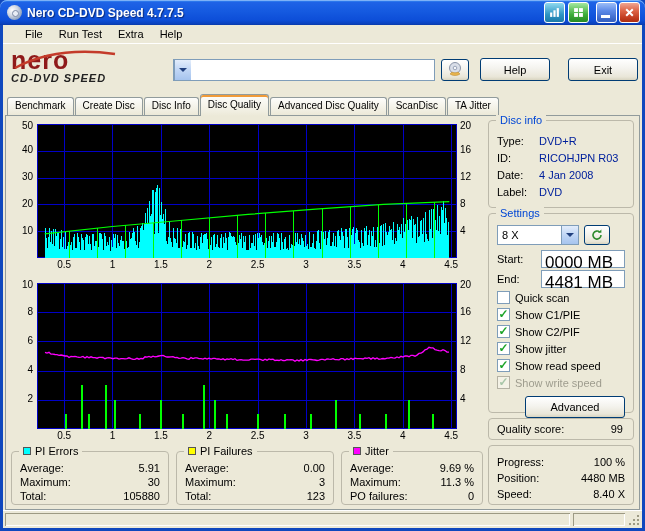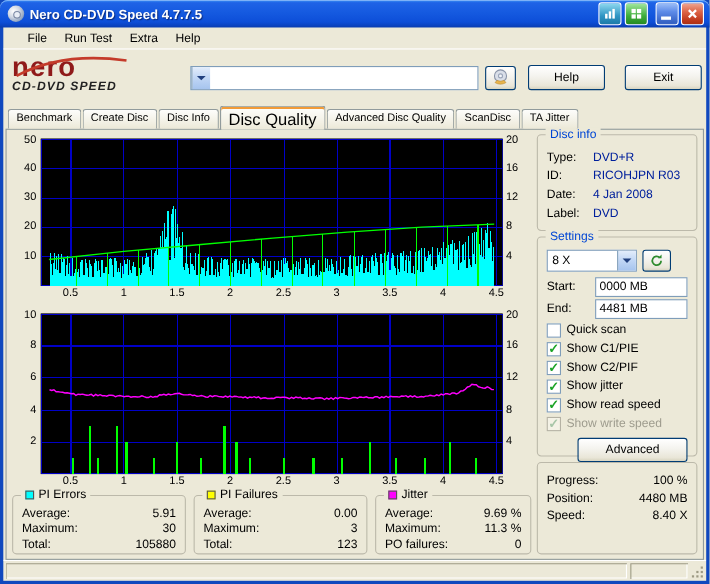--- a/index.html
+++ b/index.html
@@ -40,21 +40,21 @@
   .xbtn{font-family:"Liberation Sans",sans-serif;font-size:11px;color:#000;cursor:pointer;
     background:linear-gradient(180deg,#ffffff,#f4f3ee 45%,#e9e6d8 85%,#d8d4c0 100%);
     border:1px solid #003C74;border-radius:3px}
   .startbtn{position:absolute;left:477px;top:14px;width:70px;height:23px}
   .exitbtn{position:absolute;left:565px;top:14px;width:70px;height:23px}
   
   .tabs{height:22px;display:flex;align-items:flex-end;padding-left:4px;gap:1px;position:relative;z-index:2}
   .tab{height:18px;padding:2px 7px 0;font-size:10px;border:1px solid #919B9C;border-bottom:none;border-radius:3px 3px 0 0;
     background:linear-gradient(180deg,#fdfdfb,#ece9d8);white-space:nowrap;cursor:pointer}
   .tab.active{height:22px;padding-top:4px;margin-bottom:-1px;background:linear-gradient(180deg,#fefefc,#f2f0e4 70%,#ece9d8);
-    box-shadow:inset 0 2px 0 #f19b38;font-size:15px}
+    box-shadow:inset 0 2px 0 #f19b38;font-size:10px}
   
   .page{flex:1;margin:0 2px;border:1px solid #919B9C;background:#ECE9D8;position:relative;z-index:1;
     display:flex;gap:5px;padding:4px 5px}
   .left-col{width:472px;display:flex;flex-direction:column}
   .right-col{flex:1;display:flex;flex-direction:column;gap:5px}
   
   .chart{position:relative;width:472px}
   #chart1{height:151px;margin-top:2px}
   #chart2{height:163px;margin-top:8px}
   .chart svg{position:absolute;left:26px;top:2px;background:#000;display:block}
@@ -78,21 +78,21 @@
   .dirow{display:flex;font-size:11px;line-height:17px}
   .dil{width:42px}
   .dival{color:#00209C}
   .settings{height:200px;padding:10px 8px 4px}
   .sp-row{display:flex;align-items:center}
   .speedrow{gap:5px;margin:1px 0 5px}
   .combo.small{width:82px;height:20px}
   .iconbtn{width:26px;height:20px;display:flex;align-items:center;justify-content:center}
   .fieldrow{margin:2px 0;font-size:11px}
   .flabel{flex:1}
-  .field{display:inline-block;width:84px;height:18px;background:#fff;border:1px solid #7F9DB9;font-size:11px;padding:2px 3px;white-space:pre}
+  .field{display:inline-block;width:84px;height:18px;background:#fff;border:1px solid #7F9DB9;font-size:17px;padding:2px 3px;white-space:pre}
   .cbrow{display:flex;align-items:center;gap:5px;height:16px;margin:1px 0;font-size:11px;cursor:default}
   .cbbox{width:13px;height:13px;background:#fff;border:1px solid #7F9DB9;display:inline-flex;align-items:center;justify-content:center;flex:none}
   .cbrow.checked .cbbox::after{content:"\2713";font-size:12px;font-weight:bold;color:#1CA428;line-height:1;margin-top:-1px}
   .cbrow.disabled .cbl{color:#9E9C8E}
   .cbrow.disabled .cbbox{border-color:#B5B2A4;background:#F4F2E6}
   .cbrow.disabled.checked .cbbox::after{color:#A8C6A8}
   .advrow{text-align:right;margin-top:5px}
   .adv{width:100px;height:22px}
   .qbox{height:22px;display:flex;align-items:center;padding:0 10px 0 8px}
   .qrow{display:flex;width:100%;font-size:11px}
@@ -367,20 +367,26 @@
           </label>
           <label class="cbrow checked disabled">
             <span class="cbbox"></span>
               <span class="cbl">Show write speed</span>
           </label>
           <div class="advrow">
             <button class="xbtn adv">Advanced</button>
           </div>
         </div>
 
+        <div class="gbox qbox">
+          <div class="qrow">
+            <span>Quality score:</span>
+            <span class="qval">99</span>
+          </div>
+        </div>
 
         <div class="gbox pbox">
           <div class="prow">
               <span class="pl2">Progress:</span>
               <span>100 %</span>
             </div>
           <div class="prow">
               <span class="pl2">Position:</span>
               <span>4480 MB</span>
             </div>

